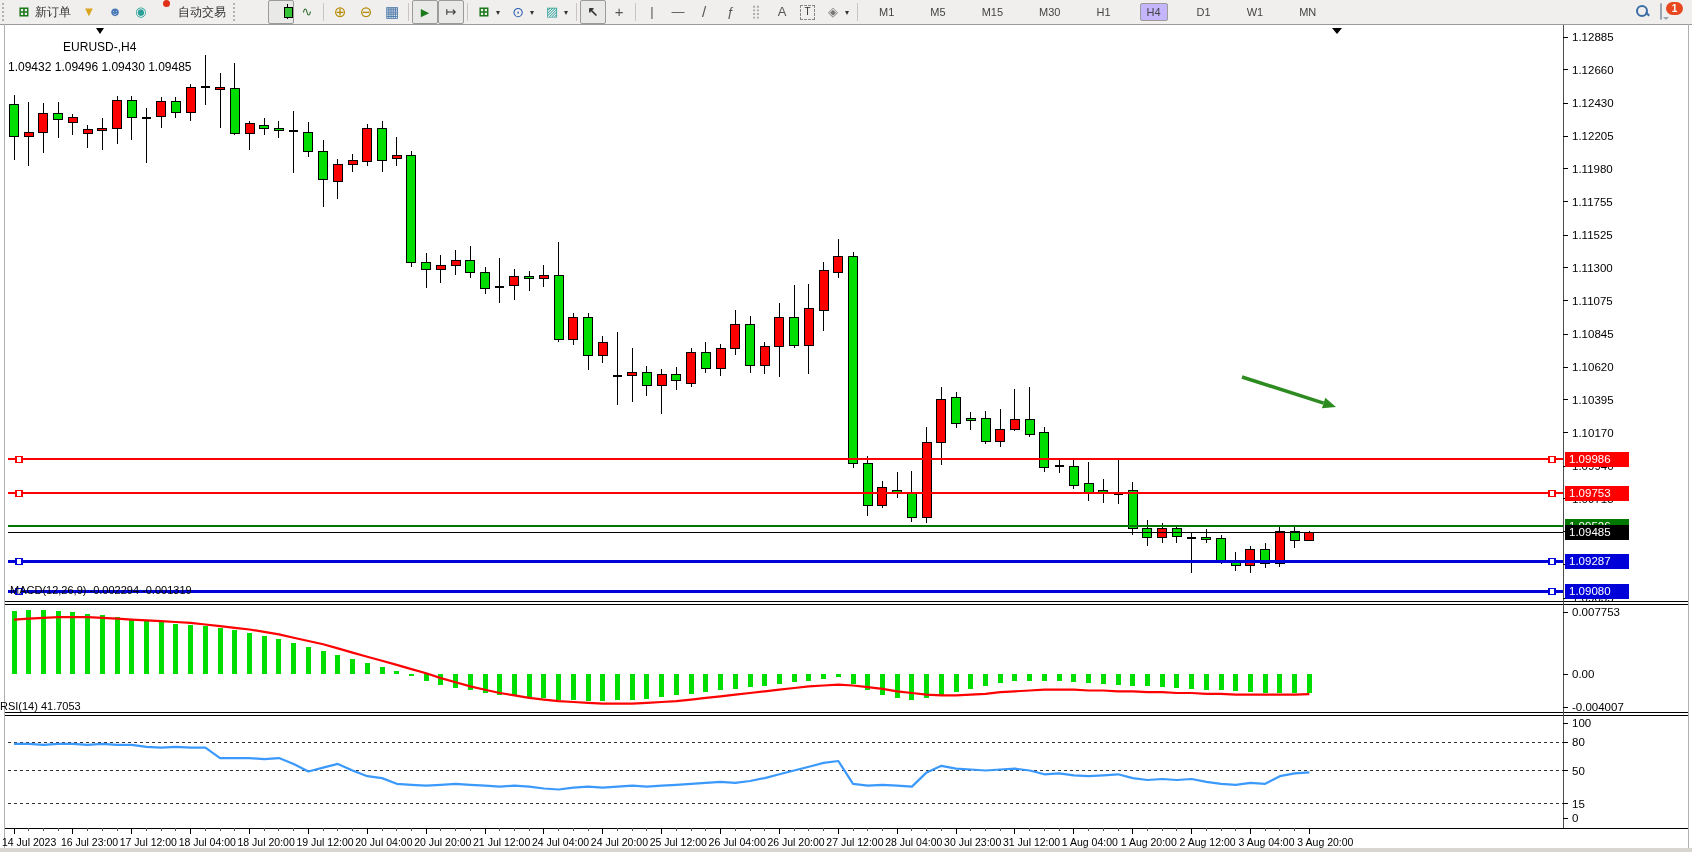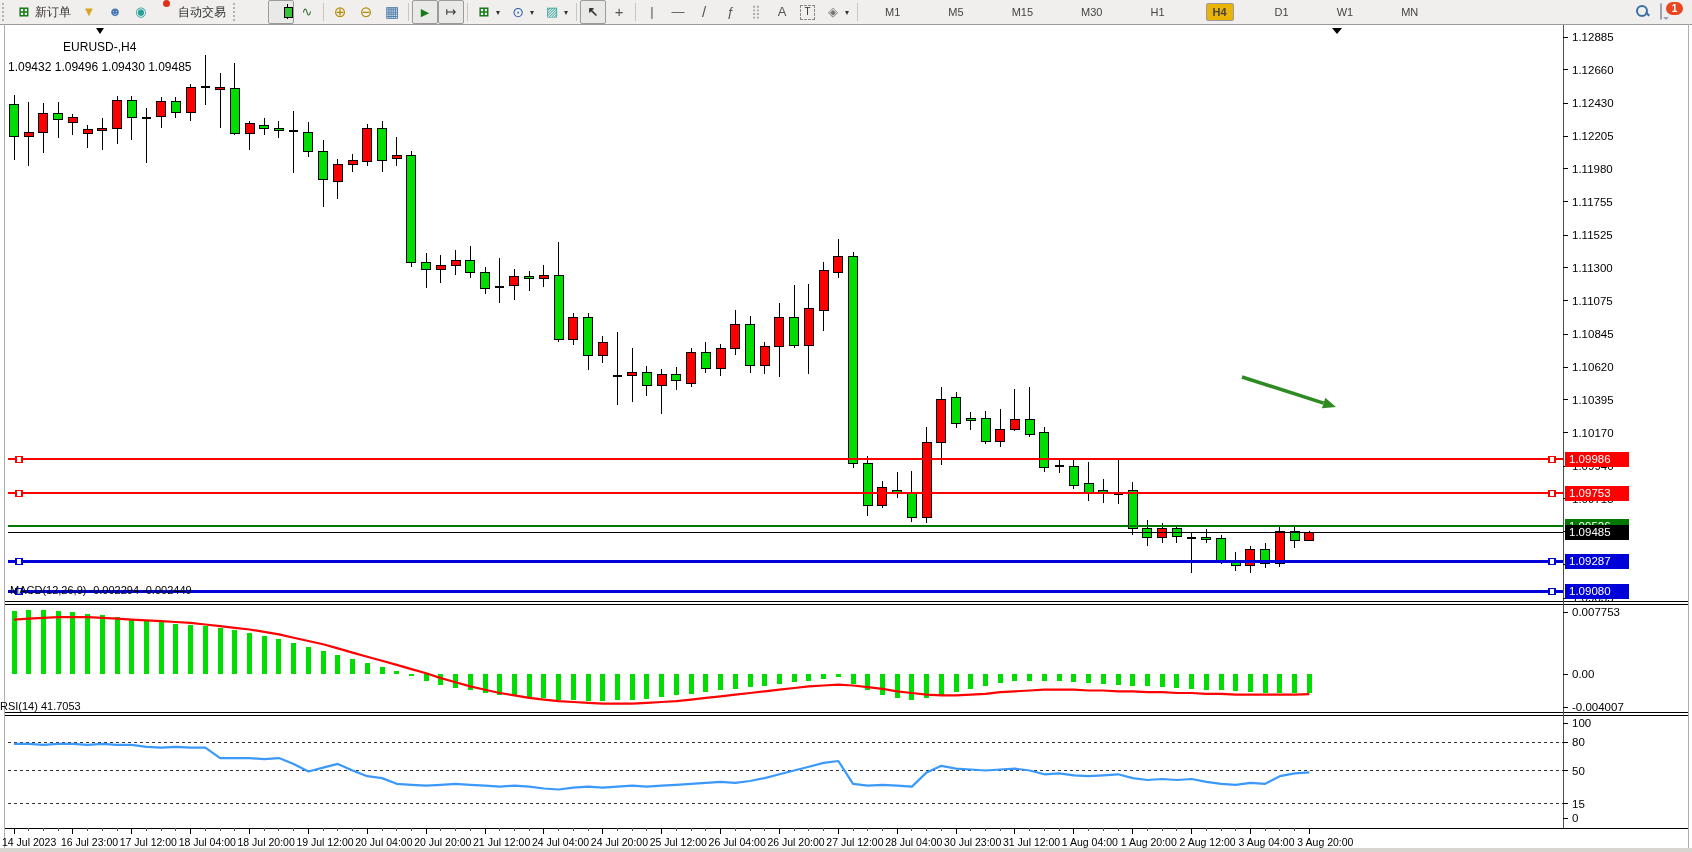--- a/index.html
+++ b/index.html
@@ -7,22 +7,22 @@
   
   #toolbar{position:absolute;top:0;left:0;width:1692px;height:24px;background:#f0efee;
     border-bottom:1px solid #b9b6b3;display:flex;align-items:center;font-size:12px;color:#333;}
   .grip{width:5px;height:18px;margin:0 2px;border-left:2px dotted #b5b2ae;}
   .sep{width:1px;height:18px;background:#c9c6c2;margin:0 3px;}
   .tbtn{display:flex;align-items:center;gap:3px;padding:1px 4px;height:20px;border:1px solid transparent;
     border-radius:2px;cursor:default;white-space:nowrap;}
   .tbtn.active{border-color:#9b9b9b;background:#e9e9e7;}
   .tbi{display:inline-block;width:16px;height:16px;line-height:16px;text-align:center;font-size:13px;}
   .caret{font-size:8px;color:#333;margin-left:1px;}
-  .tf{padding:2px 6px;margin:0 17px;font-size:11px;color:#444;border:1px solid transparent;border-radius:2px;}
-  .tf.active{border-color:#9b9b9b;background:#eab308;font-weight:bold;}
+  .tf{padding:2px 6px;margin:0 11px;font-size:11px;color:#444;border:1px solid transparent;border-radius:2px;}
+  .tf.active{border-color:#9b9b9b;background:#c4b5fd;}
   .icon-newchart{color:#1a7a1a;font-weight:bold;}
   .icon-hat{width:13px;height:8px;background:#d9a520;border-radius:7px 7px 2px 2px;position:relative;margin-top:5px;}
   .icon-hat::after{content:"";position:absolute;right:-3px;top:-4px;width:7px;height:7px;border-radius:50%;background:#e03018;}
   .icon-bars{width:13px;height:13px;margin-top:2px;background:
     repeating-linear-gradient(90deg,#2a6b2a 0 2px,transparent 2px 5px);}
   .icon-candle{position:relative;width:14px;height:15px;}
   .icon-candle::before{content:"";position:absolute;left:6px;top:0;width:1px;height:15px;background:#000;}
   .icon-candle::after{content:"";position:absolute;left:3px;top:3px;width:7px;height:9px;background:#35c435;border:1px solid #000;}
   .icon-search{position:relative;width:14px;height:14px;}
   .icon-search::before{content:"";position:absolute;left:1px;top:1px;width:8px;height:8px;border:2px solid #3a6ea5;border-radius:50%;}
@@ -680,15 +680,15 @@
         <text x="1238.48" y="822" font-size="10.5" fill="#000">3 Aug 04:00</text>
         <line x1="1309.3600000000001" y1="804" x2="1309.3600000000001" y2="810" stroke="#000" shape-rendering="crispEdges"></line>
         <text x="1297.3600000000001" y="822" font-size="10.5" fill="#000">3 Aug 20:00</text>
       </g>
     </svg>
   <div id="title" class="float-label">
     <span class="tri-down"></span>
     <span>EURUSD-,H4</span>
     <span>1.09432 1.09496 1.09430 1.09485</span>
   </div>
-  <div id="macd-label" class="float-label">MACD(12,26,9) -0.002294 -0.002449</div>
+  <div id="macd-label" class="float-label">MACD(12,26,9) -0.002294 -0.001319</div>
   <div id="rsi-label" class="float-label">RSI(14) 41.7053</div>
 </div>
 
 </body></html>

